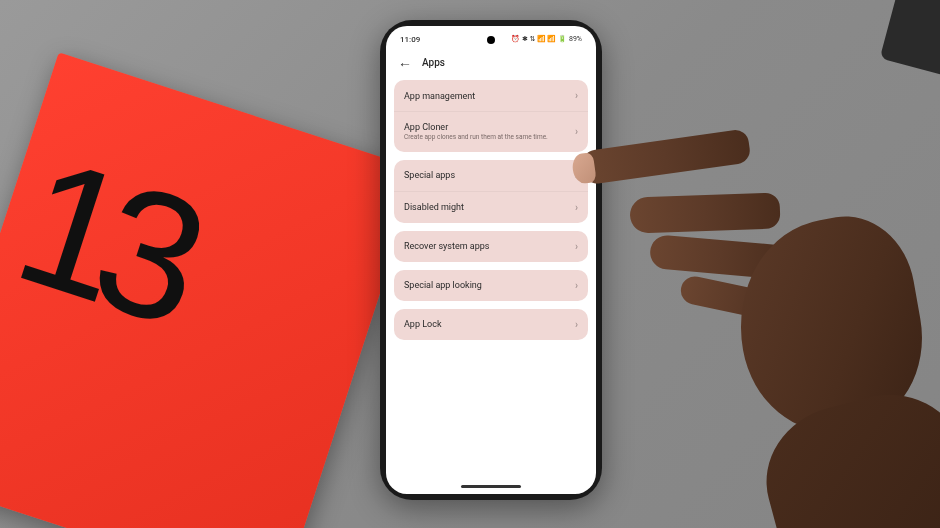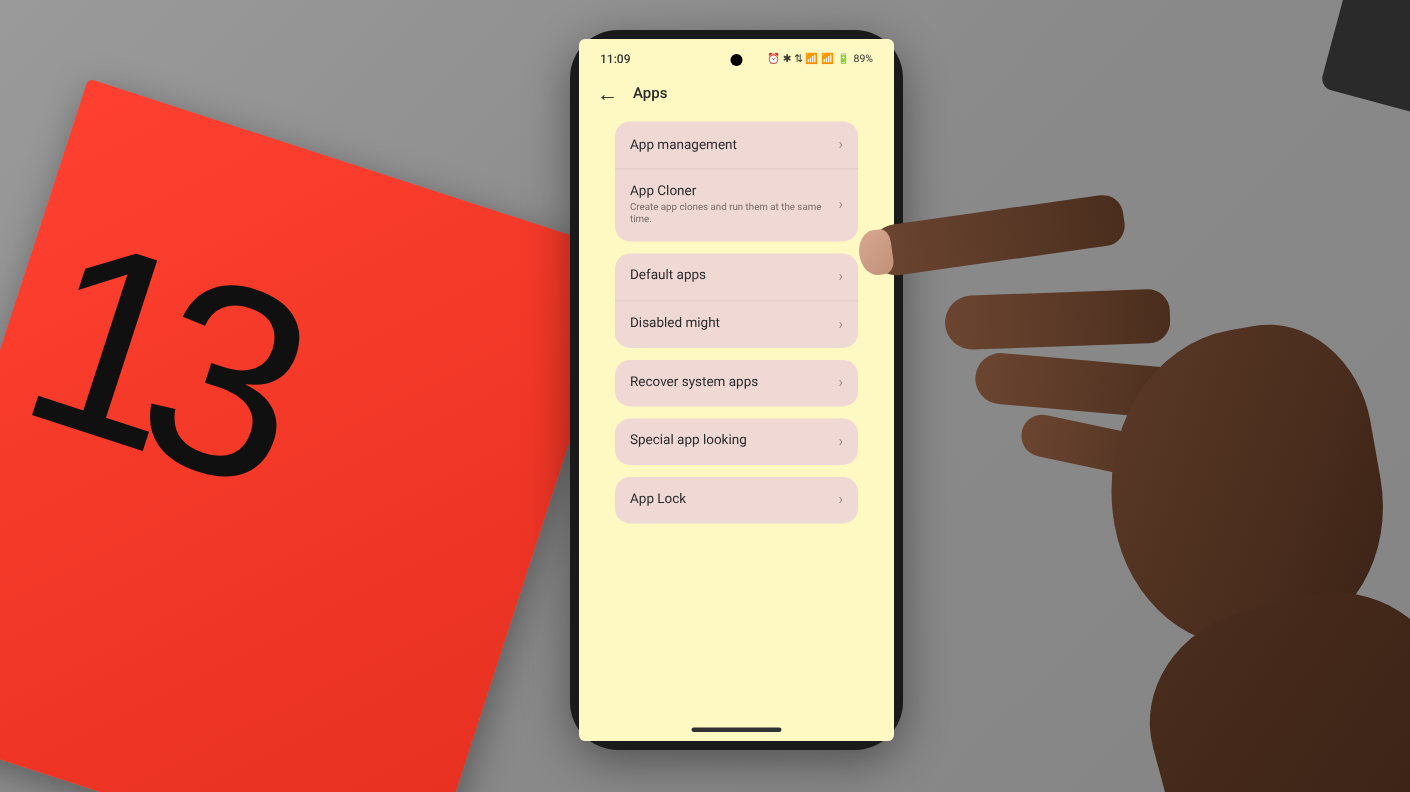--- a/index.html
+++ b/index.html
@@ -49,22 +49,22 @@
       width: 222px;
       height: 480px;
       background: #1a1a1a;
       border-radius: 32px;
       padding: 6px;
       box-shadow: 0 8px 30px rgba(0,0,0,0.4);
     }
     .screen {
       width: 100%;
       height: 100%;
-      background: #fef9c3;
-      border-radius: 4px;
+      background: #ffffff;
+      border-radius: 21px;
       overflow: hidden;
       position: relative;
     }
     .camera {
       position: absolute;
       left: 50%;
       top: 10px;
       transform: translateX(-50%);
       width: 8px;
       height: 8px;
@@ -100,21 +100,21 @@
       font-size: 14px;
       color: #333;
       cursor: pointer;
     }
     .header-title {
       font-size: 10px;
       font-weight: 500;
       color: #2a2a2a;
     }
     .content {
-      padding: 0 24px;
+      padding: 0 8px;
     }
     .group {
       background: #f0d8d5;
       border-radius: 10px;
       margin-bottom: 8px;
       overflow: hidden;
     }
     .item {
       display: flex;
       align-items: center;
@@ -279,21 +279,21 @@
             <div class="item-title">App Cloner</div>
             <div class="item-sub">Create app clones and run them at the same time.</div>
           </div>
           <span class="chevron">›</span>
         </div>
       </div>
 
       <div class="group">
         <div class="item">
           <div class="item-text">
-            <div class="item-title">Default apps</div>
+            <div class="item-title">Special apps</div>
           </div>
           <span class="chevron">›</span>
         </div>
         <div class="item">
           <div class="item-text">
             <div class="item-title">Disabled might</div>
           </div>
           <span class="chevron">›</span>
         </div>
       </div>

